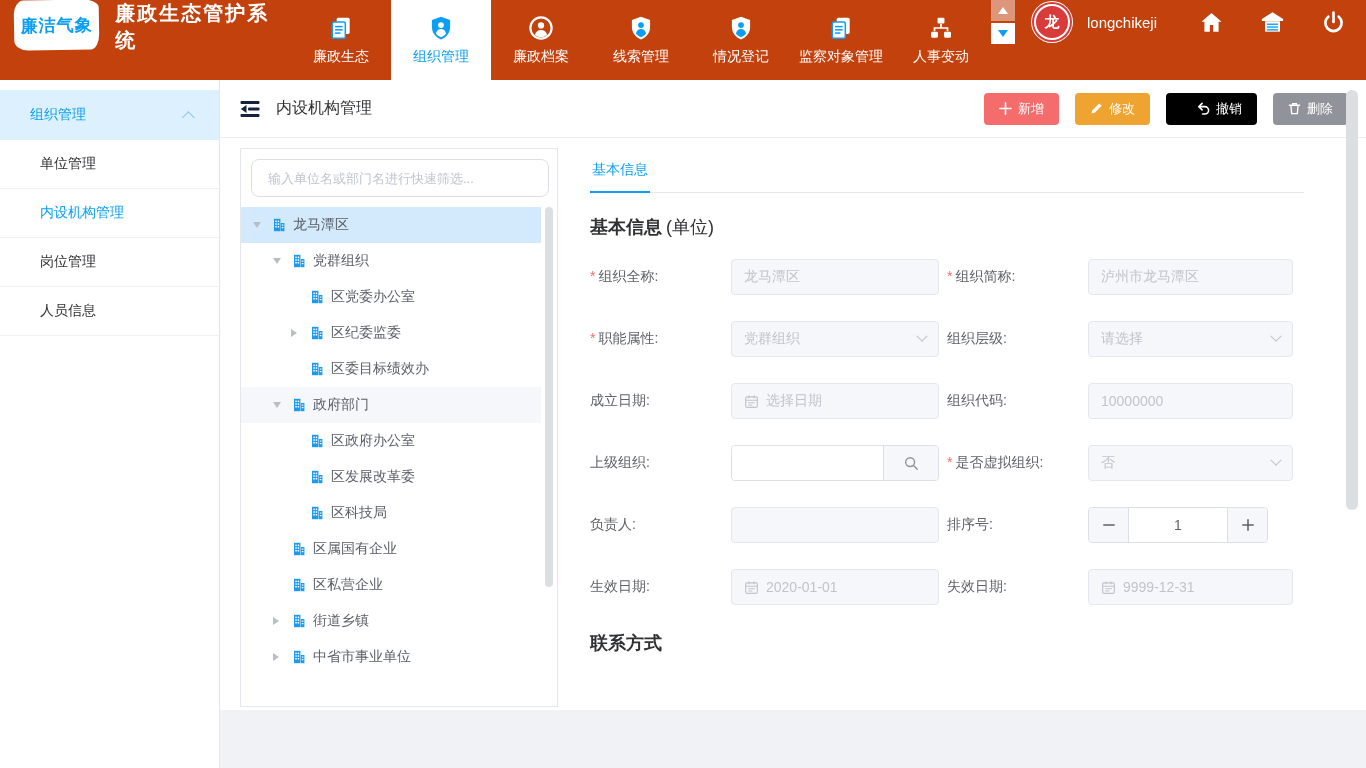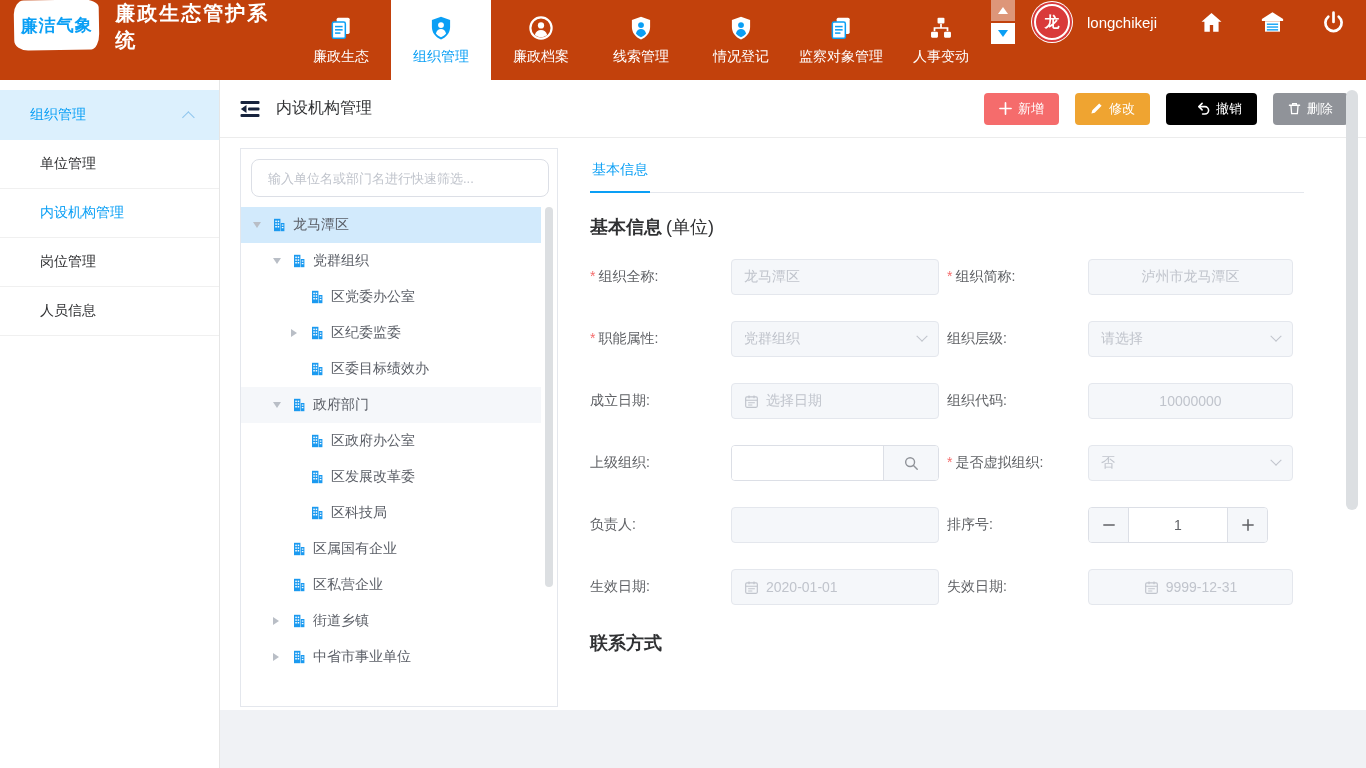--- a/index.html
+++ b/index.html
@@ -79,21 +79,21 @@
   .tab { display:inline-block; font-size:14px; color:#0a9ff5; padding:0 2px 12px 2px; border-bottom:2px solid #0a9ff5;
          margin-bottom:-1px; cursor:pointer; }
   .sec-title { font-size:18px; color:#303133; font-weight:bold; margin:22px 0 20px 0; }
   .sec-title .suffix { font-weight:normal; margin-left:4px;margin-top:35px; }
   .frow { display:flex; margin-bottom:26px; }
   .fitem { width:357px; display:flex; align-items:center; }
   .flabel { width:141px; text-align:left; padding-right:10px; font-size:14px; color:#606266; flex:none; white-space:nowrap; }
   .req { color:#f56c6c; margin-right:3px; }
   .fctl { width:208px; height:36px; border:1px solid #e4e7ed; border-radius:4px; display:flex; align-items:center;
           padding:0 12px; font-size:14px; position:relative; background:#fff; }
-  .fitem:nth-child(2) .fctl { width:205px;justify-content:center; }
+  .fitem:nth-child(2) .fctl { width:205px; }
   .fctl.dis { background:#f5f7fa; color:#c0c4cc; }
   .chev { width:8px; height:8px; border-right:1.5px solid #c0c4cc; border-bottom:1.5px solid #c0c4cc;
           transform:rotate(45deg) translate(-2px,-2px); margin-left:auto; flex:none; }
   .cal-ic { width:15px; height:15px; color:#c0c4cc; margin-right:7px; flex:none; }
   .search-ctl { padding:0; overflow:hidden; border:1px solid #dcdfe6; }
   .search-ctl input { border:none; outline:none; width:151px; height:34px; padding:0 10px; font-size:14px; font-family:inherit; }
   .append { width:56px; height:34px; background:#f5f7fa; border-left:1px solid #dcdfe6; display:flex; align-items:center;
             justify-content:center; cursor:pointer; }
   .srch-ic { width:16px; height:16px; color:#909399; }
   .stepper { width:180px; height:36px; border:1px solid #dcdfe6; border-radius:4px; display:flex; overflow:hidden; background:#fff; }

